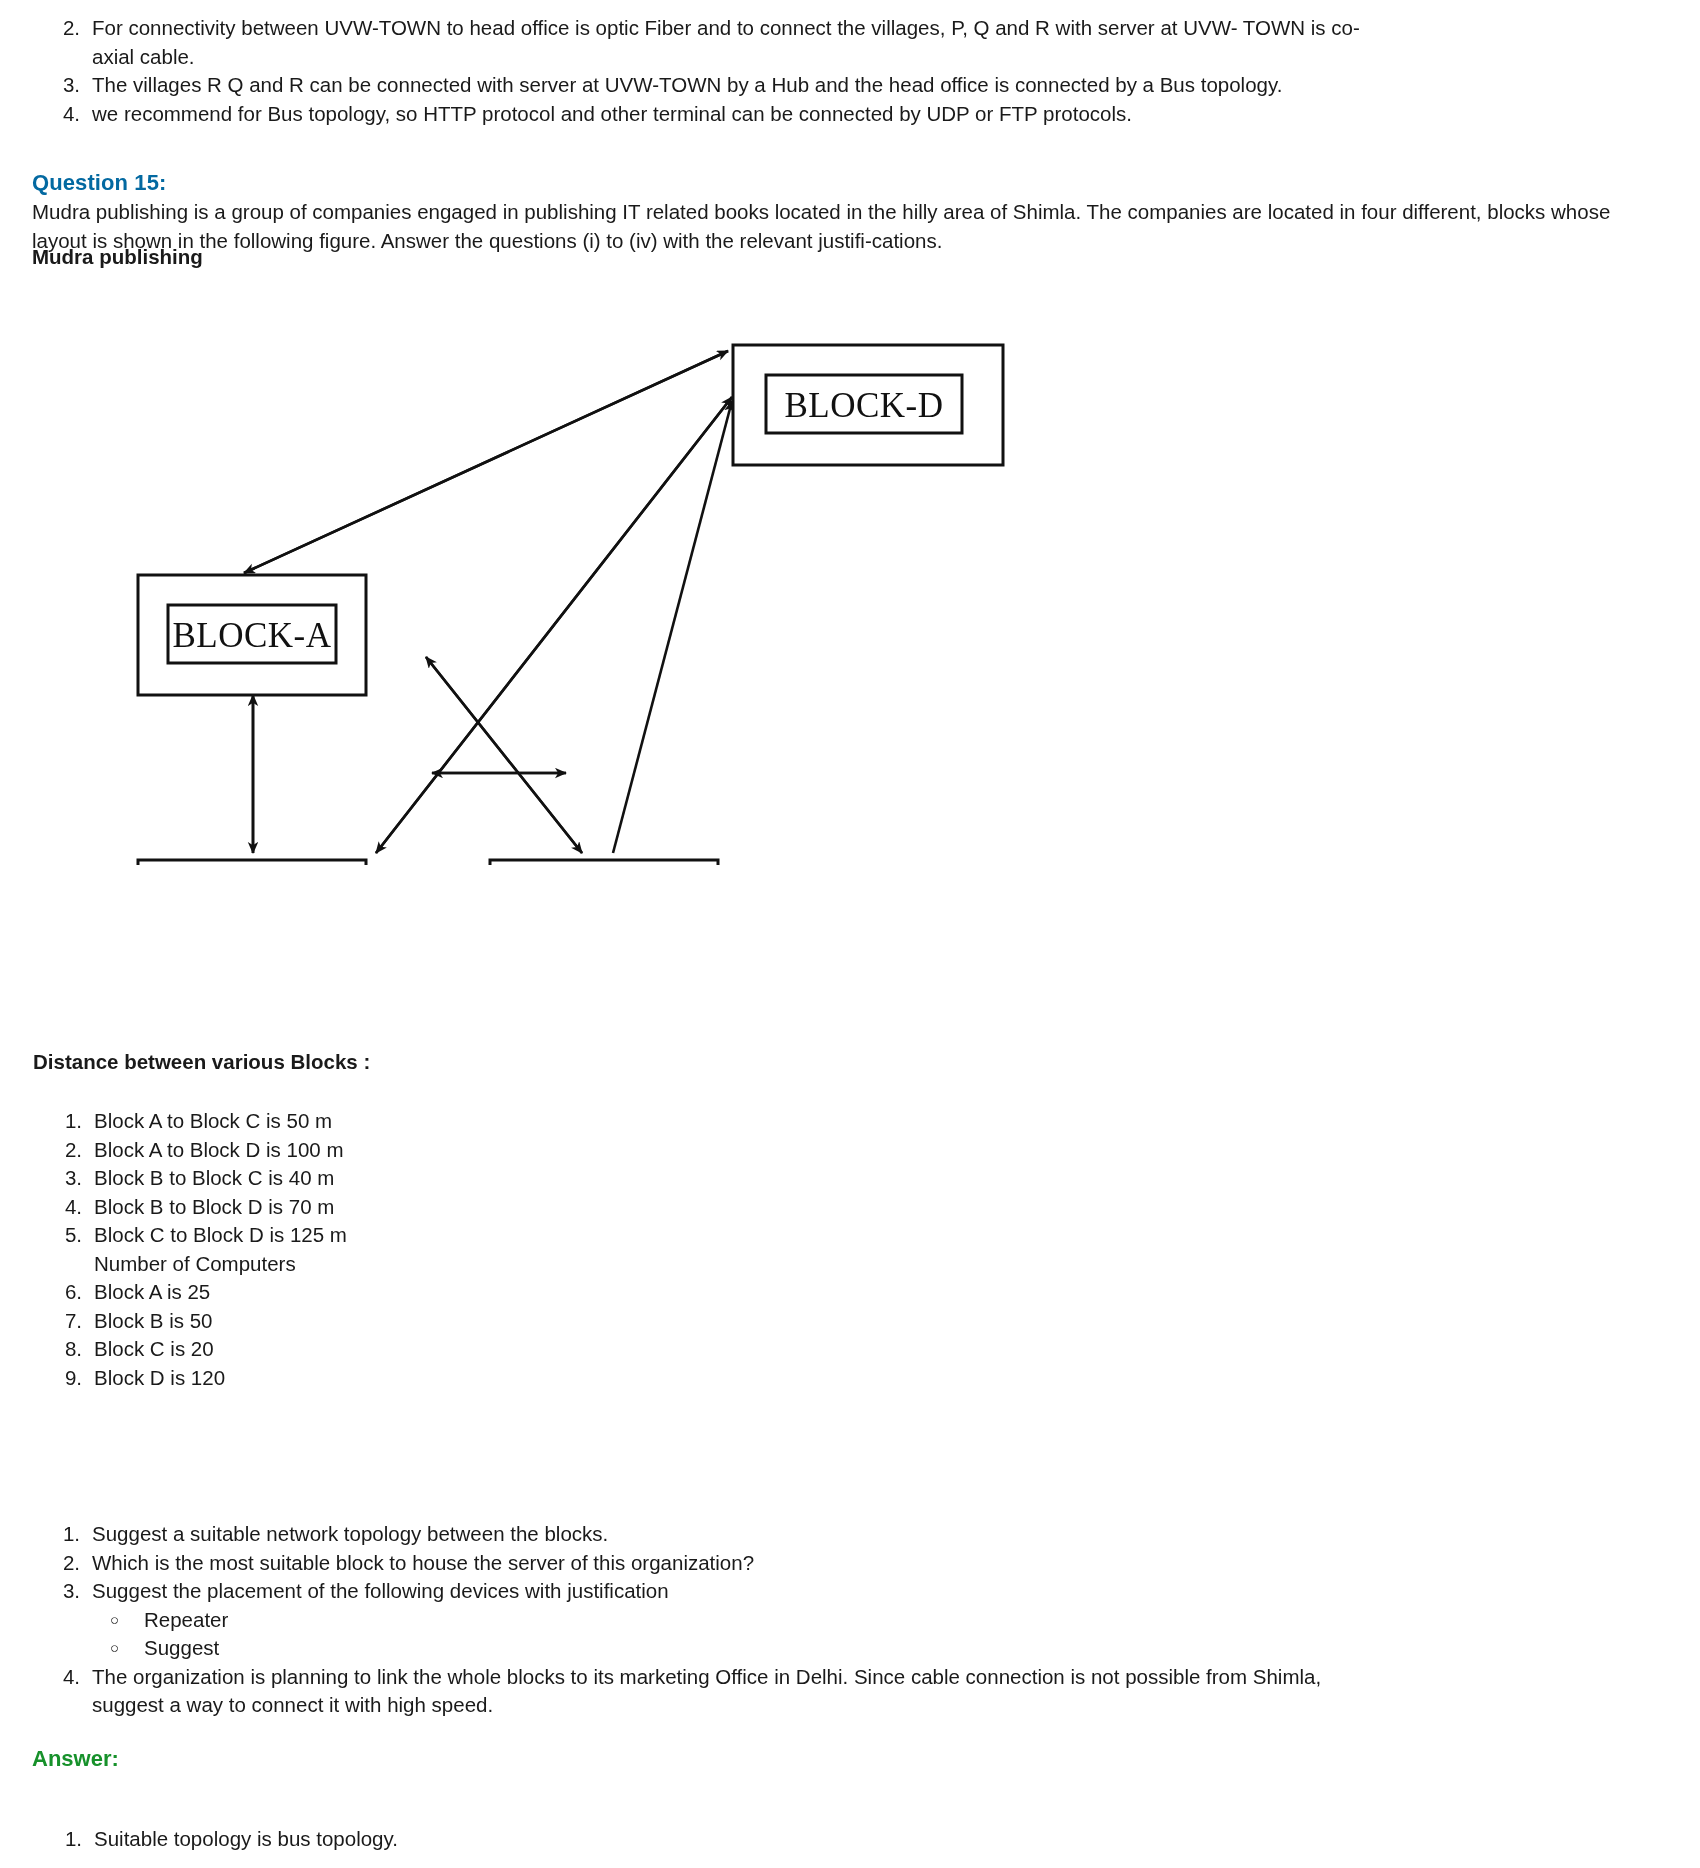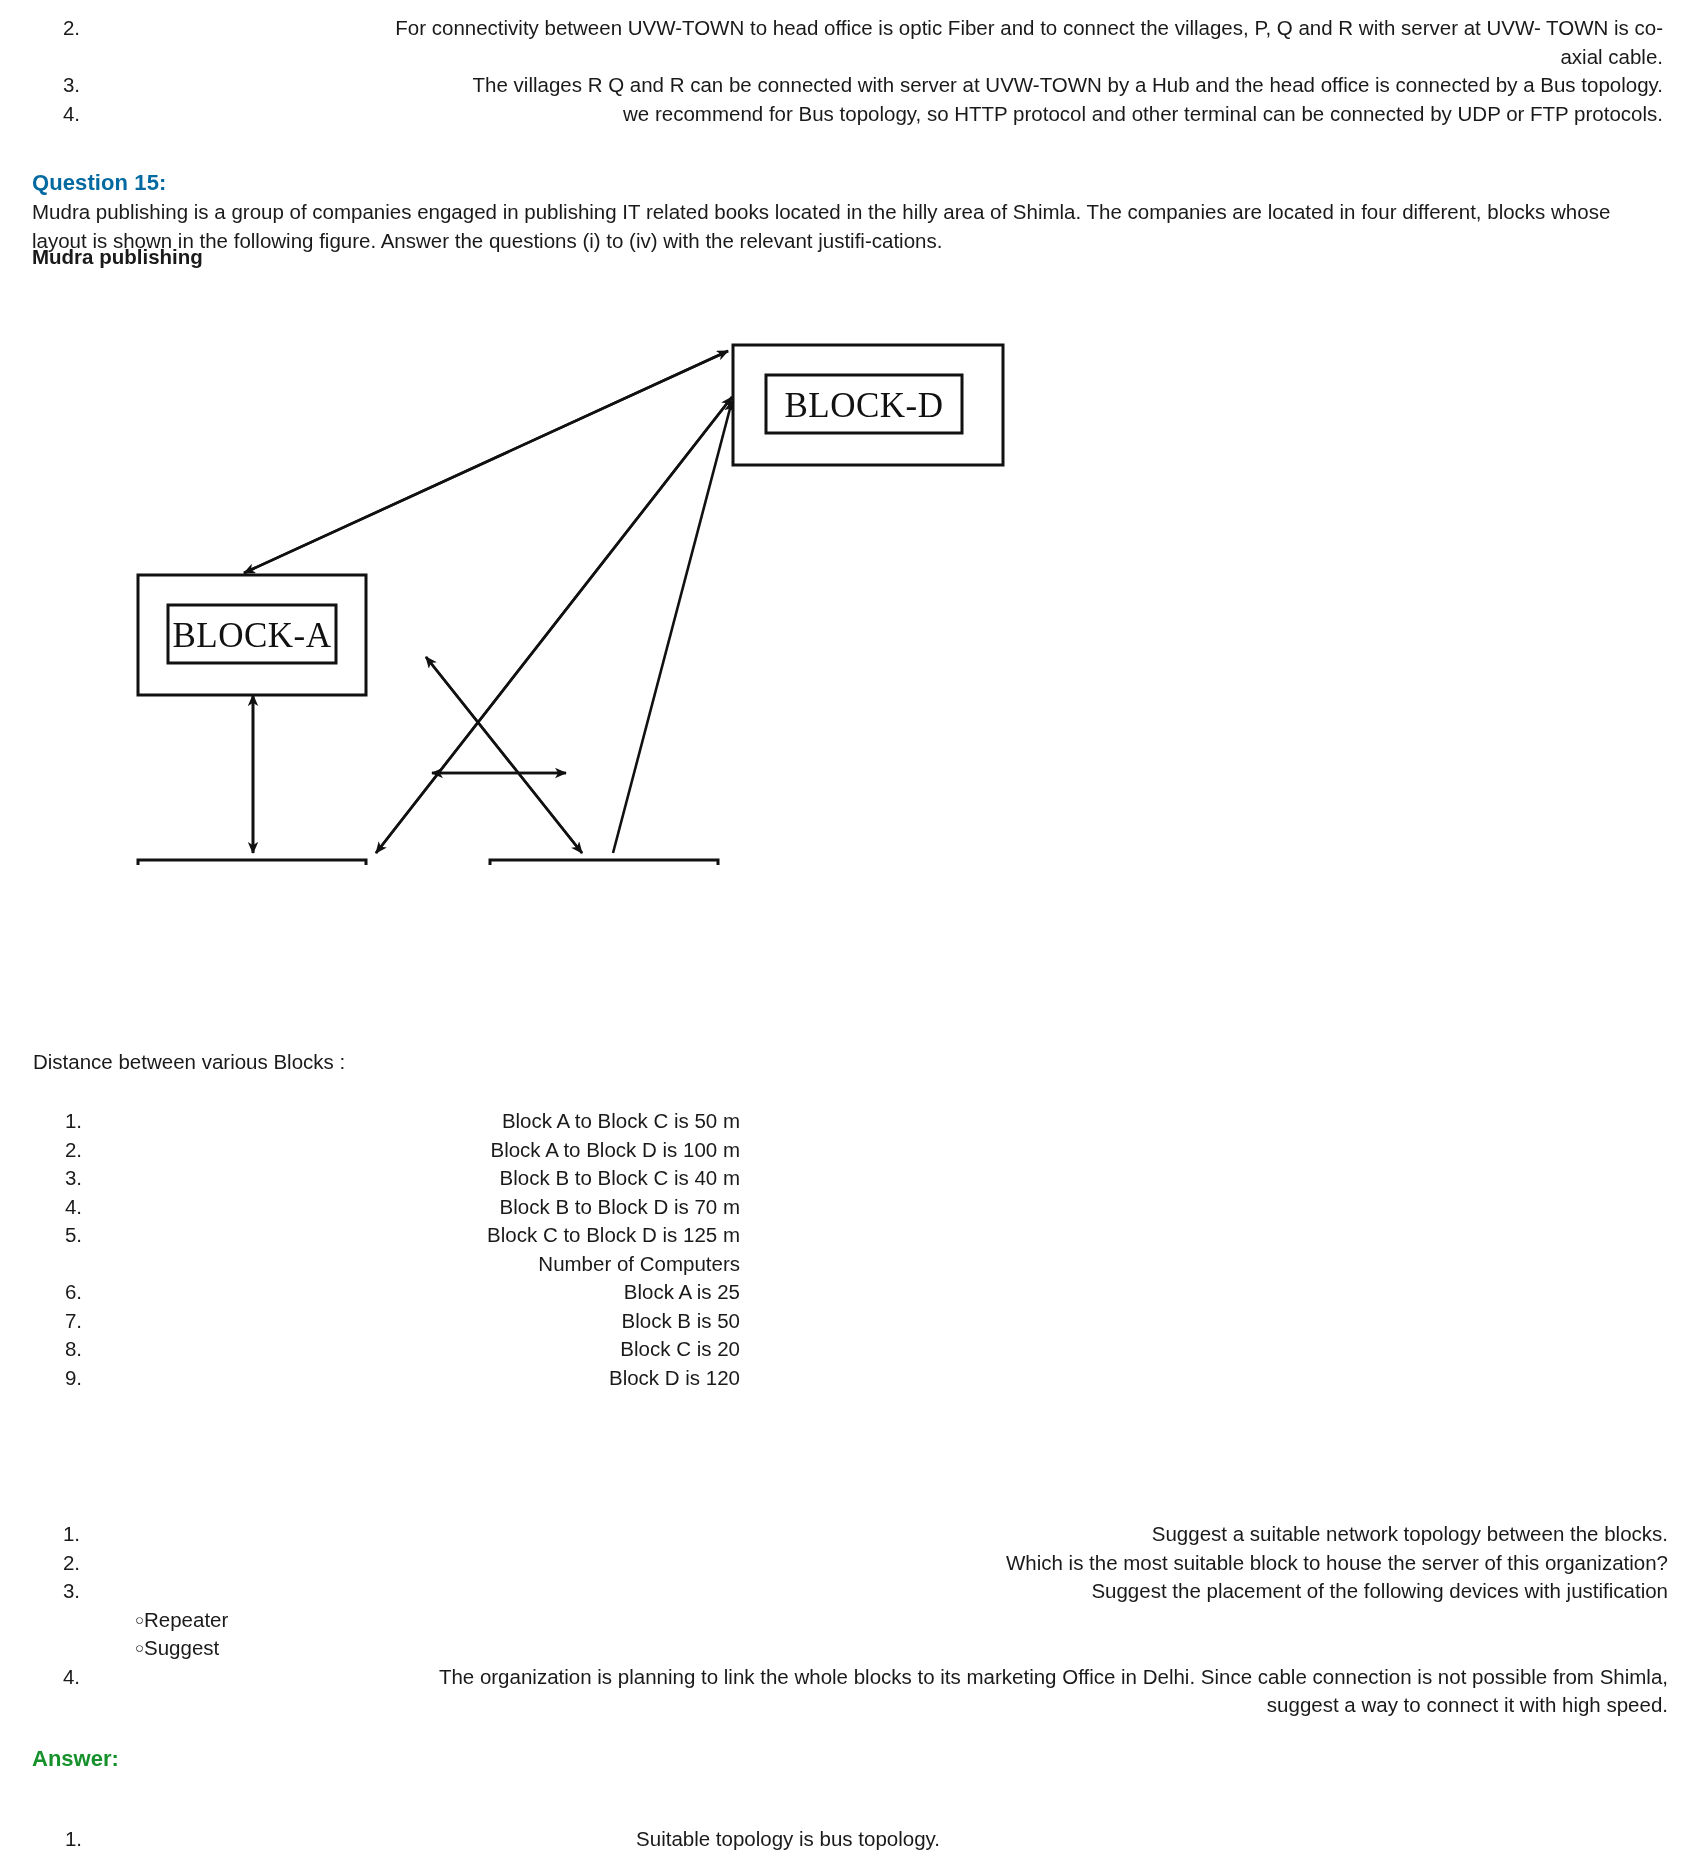--- a/index.html
+++ b/index.html
@@ -36,21 +36,20 @@
     line-height: 28.5px;
     color: #1a1a1a;
   }
   ol.num-list > li .marker {
     flex: 0 0 auto;
     text-align: right;
     color: #1a1a1a;
   }
   ol.num-list > li .body {
     flex: 1 1 auto;
-    text-align: right;
   }
   .sub-line {
     display: block;
   }
 
   
   .top-list {
     position: absolute;
     left: 38px;
     top: 14px;
@@ -96,21 +95,21 @@
     margin-left: 48px;
   }
   .diagram svg { display: block; }
 
   
   .dist-heading {
     position: absolute;
     left: 33px;
     top: 1050px;
     font-size: 20.5px;
-    font-weight: normal;
+    font-weight: bold;
     color: #1a1a1a;
   }
   .dist-list {
     position: absolute;
     left: 40px;
     top: 1107px;
     width: 700px;
   }
   .dist-list > li .marker { width: 42px; margin-right: 12px; }
 

